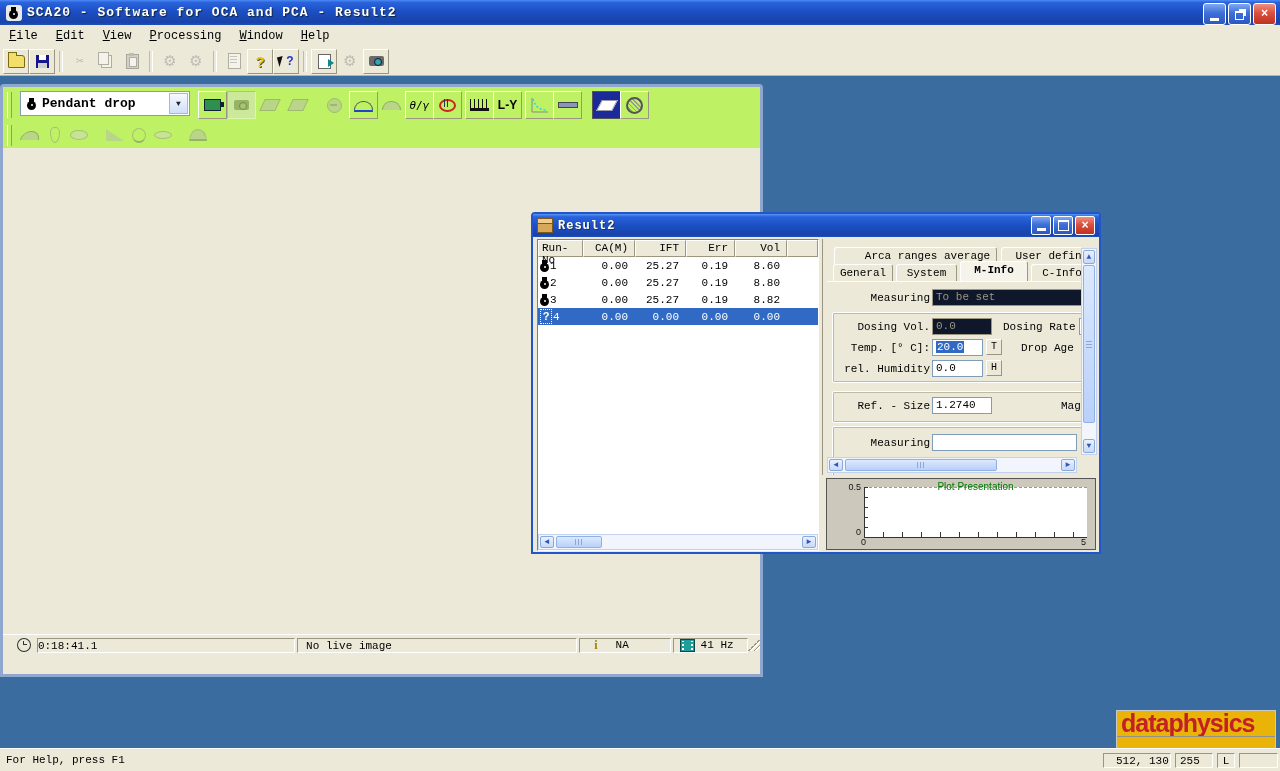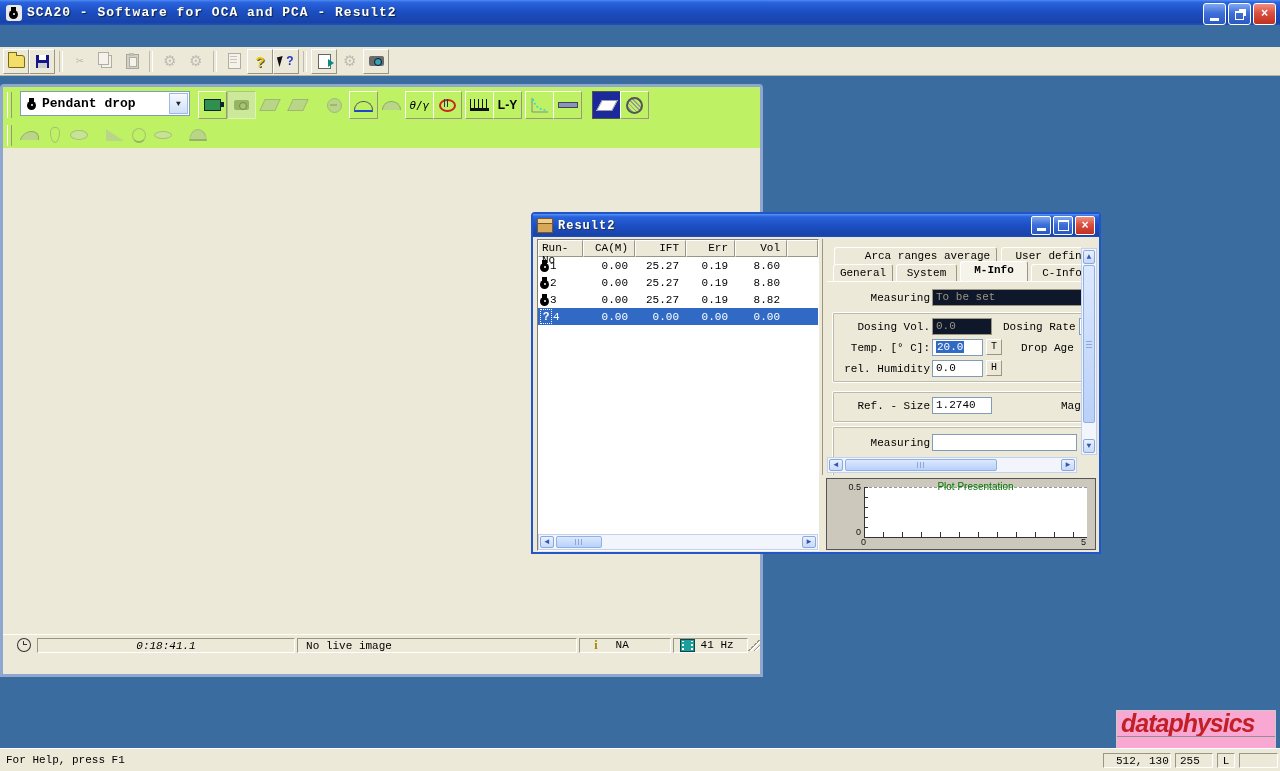--- a/index.html
+++ b/index.html
@@ -118,21 +118,21 @@
      text-align:center;line-height:14px;font-size:10px;box-sizing:border-box;}
   .selhl{background:#316AC5;color:#fff;padding:0 1px;}
   
   #plotpanel{left:293px;top:241px;width:270px;height:72px;background:#CCC9BC;border:1px solid #555;box-sizing:border-box;font-family:"Liberation Sans",sans-serif;}
   #plotarea{position:absolute;left:37px;top:8px;width:223px;height:51px;background:#fff;border-left:1px solid #333;border-bottom:1px solid #333;border-top:1px dashed #999;box-sizing:border-box;}
   .ticklabel{position:absolute;font-size:9px;color:#111;}
   #xticks{position:absolute;left:37px;top:53px;width:223px;height:5px;background:repeating-linear-gradient(90deg,#333 0 1px,transparent 1px 19px);}
   #yticks{position:absolute;left:37px;top:8px;width:4px;height:51px;background:repeating-linear-gradient(0deg,#333 0 1px,transparent 1px 10px);}
   #plot-title{position:absolute;left:37px;top:2px;width:223px;text-align:center;color:#007800;font-size:10px;}
   
-  #logo{left:1116px;top:634px;width:158px;height:38px;background:#f9a8d4;border:1px solid #c9c9c9;overflow:hidden;font-family:"Liberation Sans",sans-serif;font-style:italic;}
+  #logo{left:1116px;top:634px;width:158px;height:38px;background:#eab308;border:1px solid #c9c9c9;overflow:hidden;font-family:"Liberation Sans",sans-serif;}
   #logo .main{position:absolute;left:4px;top:-2px;font-size:25px;font-weight:bold;color:#C22026;letter-spacing:-1px;}
   #logo .line{position:absolute;left:0;top:25px;width:100%;height:1px;background:#909090;}
   
   #main-status{left:0;top:748px;width:1280px;height:23px;background:#ECE9D8;border-top:1px solid #fff;font-size:11px;}
   
   .shape-arc{width:17px;height:8px;border:1px solid #555;border-bottom:none;border-radius:17px 17px 0 0;}
   .shape-arc.fill{background:#b8b49c;}
   .blue-under{box-shadow:0 2px 0 #2244cc;}
   .shape-para{width:14px;height:10px;background:#b8b49c;border:1px solid #777;transform:skewX(-25deg);}
   .shape-circminus{width:13px;height:13px;border-radius:50%;background:#b8b49c;border:1px solid #777;position:relative;}
@@ -174,20 +174,28 @@
       <span class="cap-btn">
           <span class="g-min"></span>
         </span>
       <span class="cap-btn">
           <span class="g-restore"></span>
         </span>
       <span class="cap-btn close">×</span>
     </span>
   </div>
 
+  <div class="abs" id="menubar">
+    <span class="menu-item">File</span>
+    <span class="menu-item">Edit</span>
+    <span class="menu-item">View</span>
+    <span class="menu-item">Processing</span>
+    <span class="menu-item">Window</span>
+    <span class="menu-item">Help</span>
+  </div>
 
   <div class="abs" id="main-toolbar">
     <span class="tb-btn raised">
         <span class="i-folder"></span>
       </span>
     <span class="tb-btn raised">
         <span class="i-floppy"></span>
       </span>
     <span class="tb-sep"></span>
     <span class="tb-btn dis">
@@ -330,21 +338,21 @@
             <span class="shape-oval" style="height:6px;"></span>
           </div>
         <div class="dtb-btn dis" style="left:182px;top:2px;width:23px;height:22px;">
             <span class="shape-capdrop"></span>
           </div>
       </div>
 
 
       <div id="drop2-status">
         <span class="i-clock" style="margin:0 6px 0 14px;"></span>
-        <span class="sunken" style="width:260px;text-align:center;font-style:italic;">0:18:41.1</span>
+        <span class="sunken" style="width:260px;">0:18:41.1</span>
         <span class="sunken" style="width:282px;padding-left:8px;margin-left:2px;text-align:left;">No live image</span>
         <span class="sunken" style="width:92px;margin-left:2px;display:flex;align-items:center;">
           <span class="i-info" style="margin:0 18px 0 14px;">i</span>
           <span>NA</span>
         </span>
         <span class="sunken" style="width:76px;margin-left:2px;display:flex;align-items:center;gap:6px;padding-left:6px;">
           <span class="i-film"></span>
           <span>41 Hz</span>
         </span>
         <span class="resize-grip" style="margin-left:auto;"></span>

